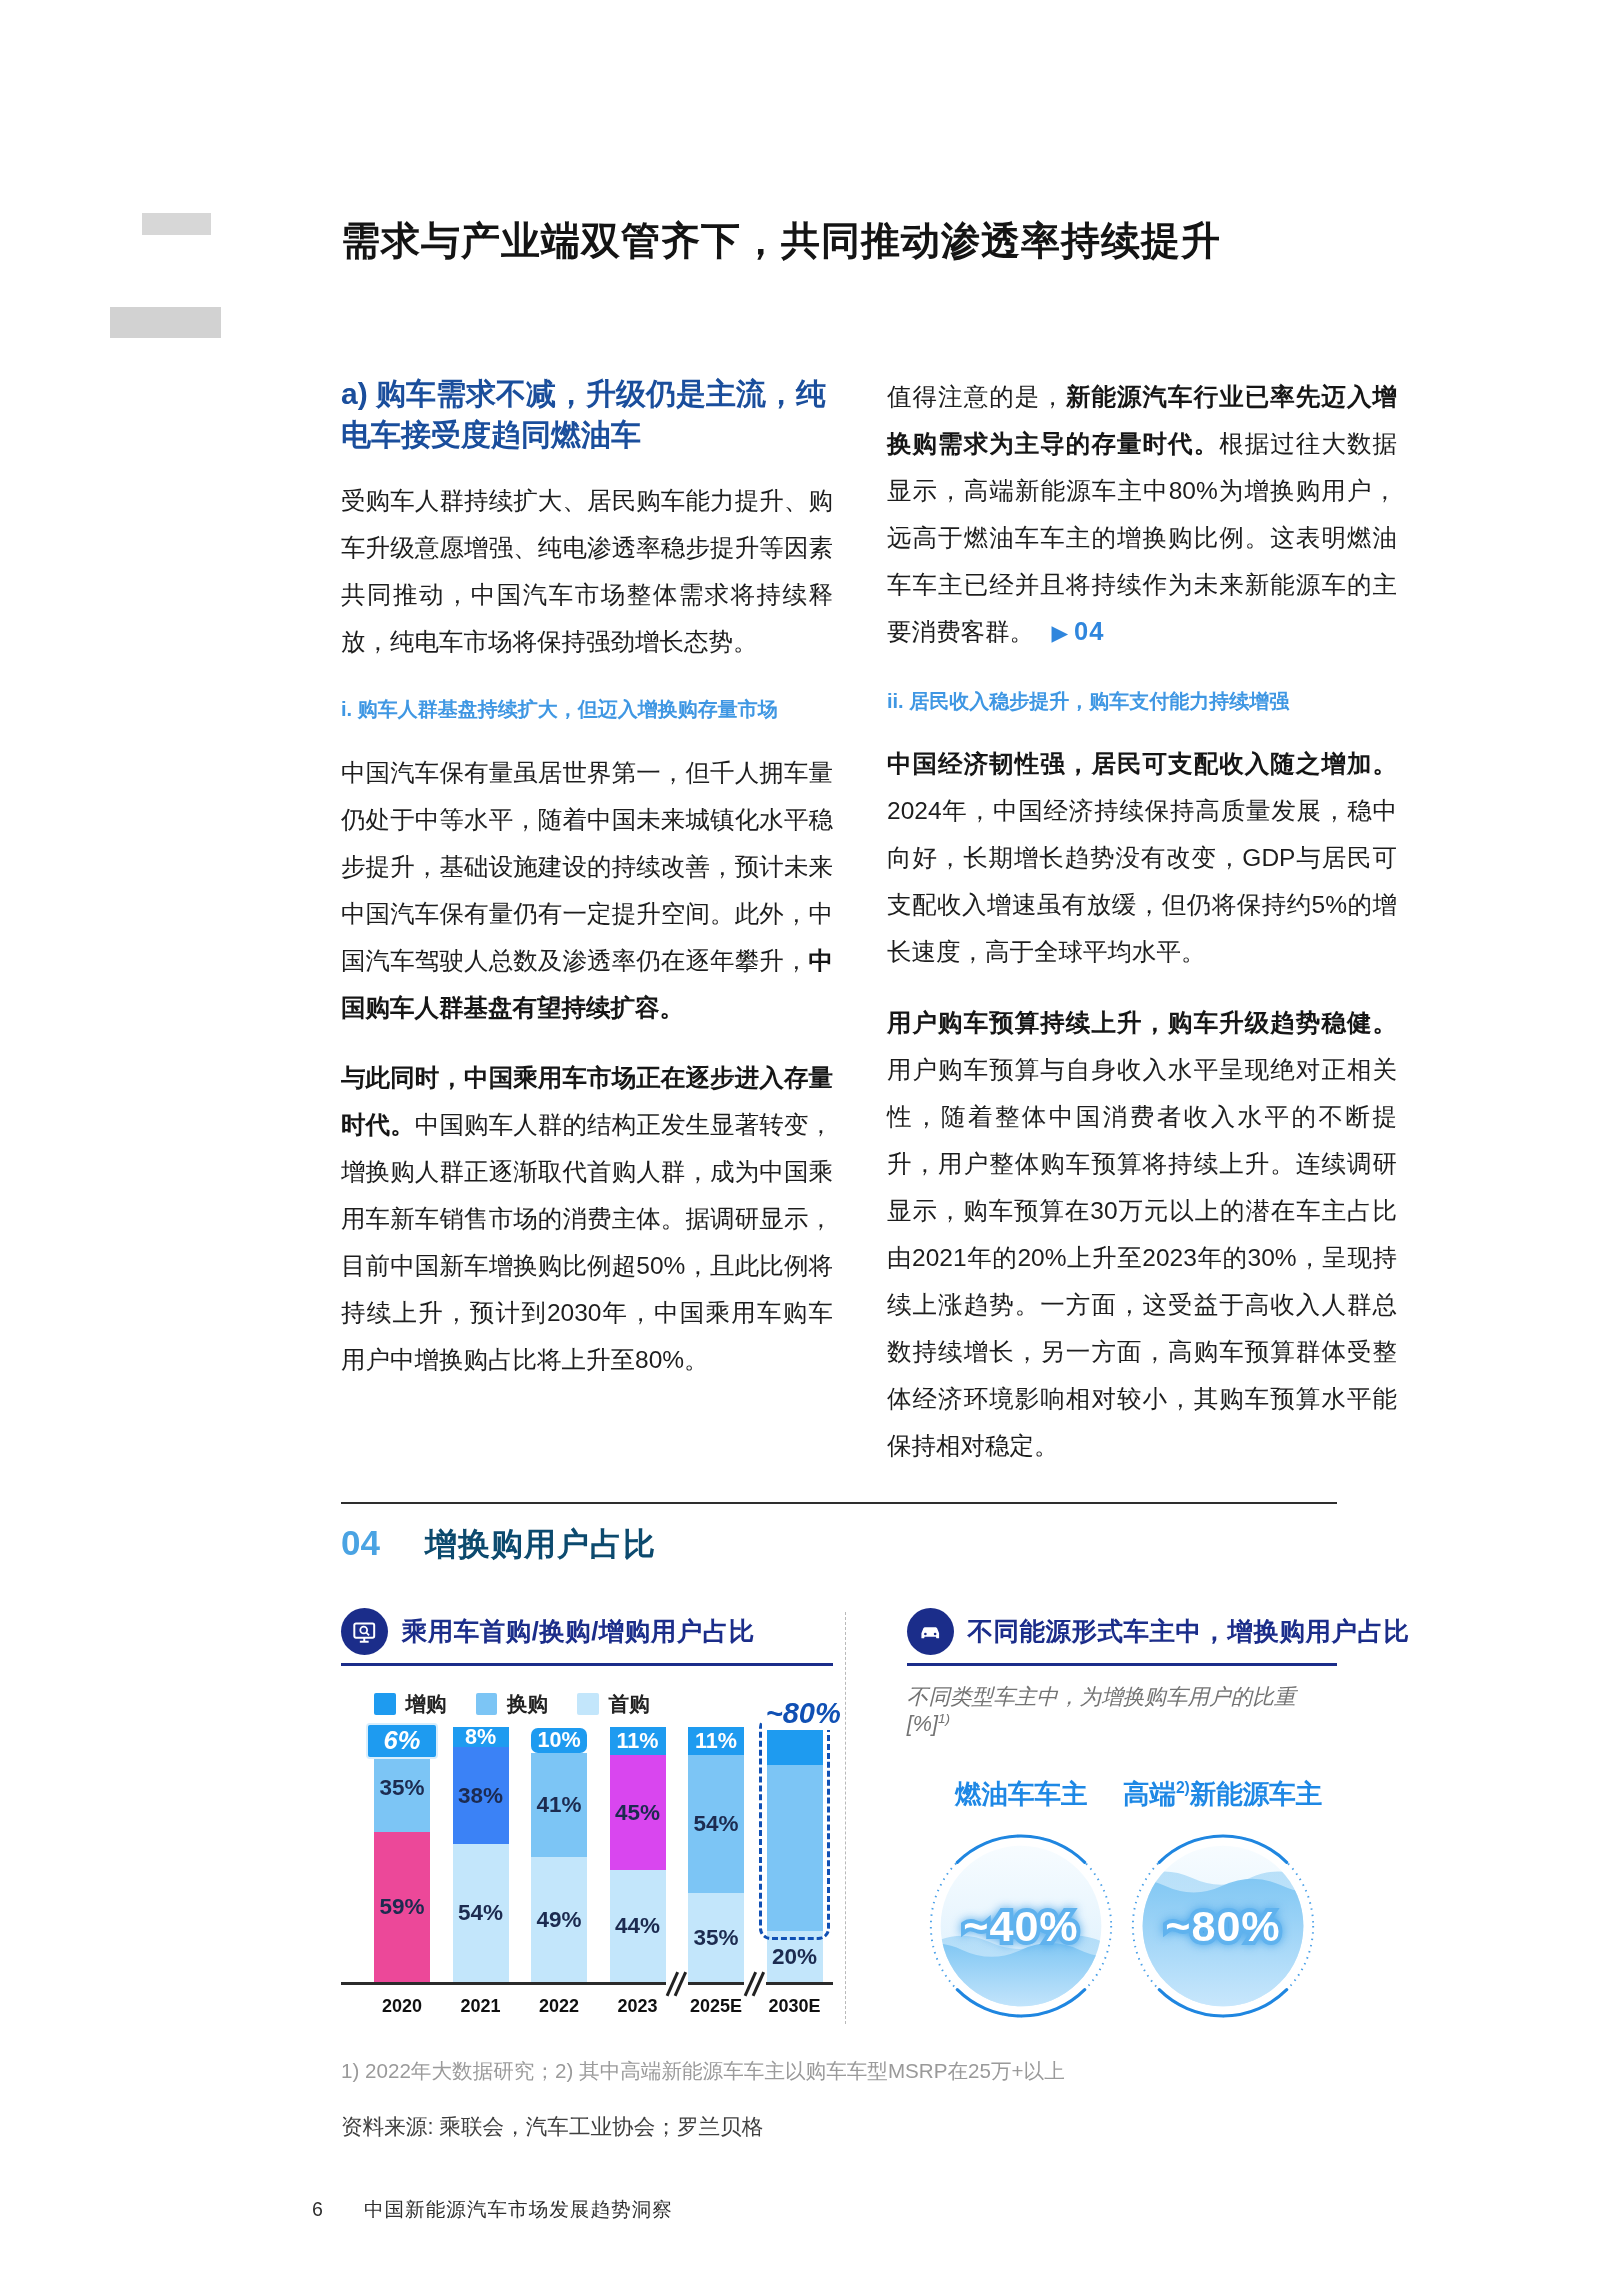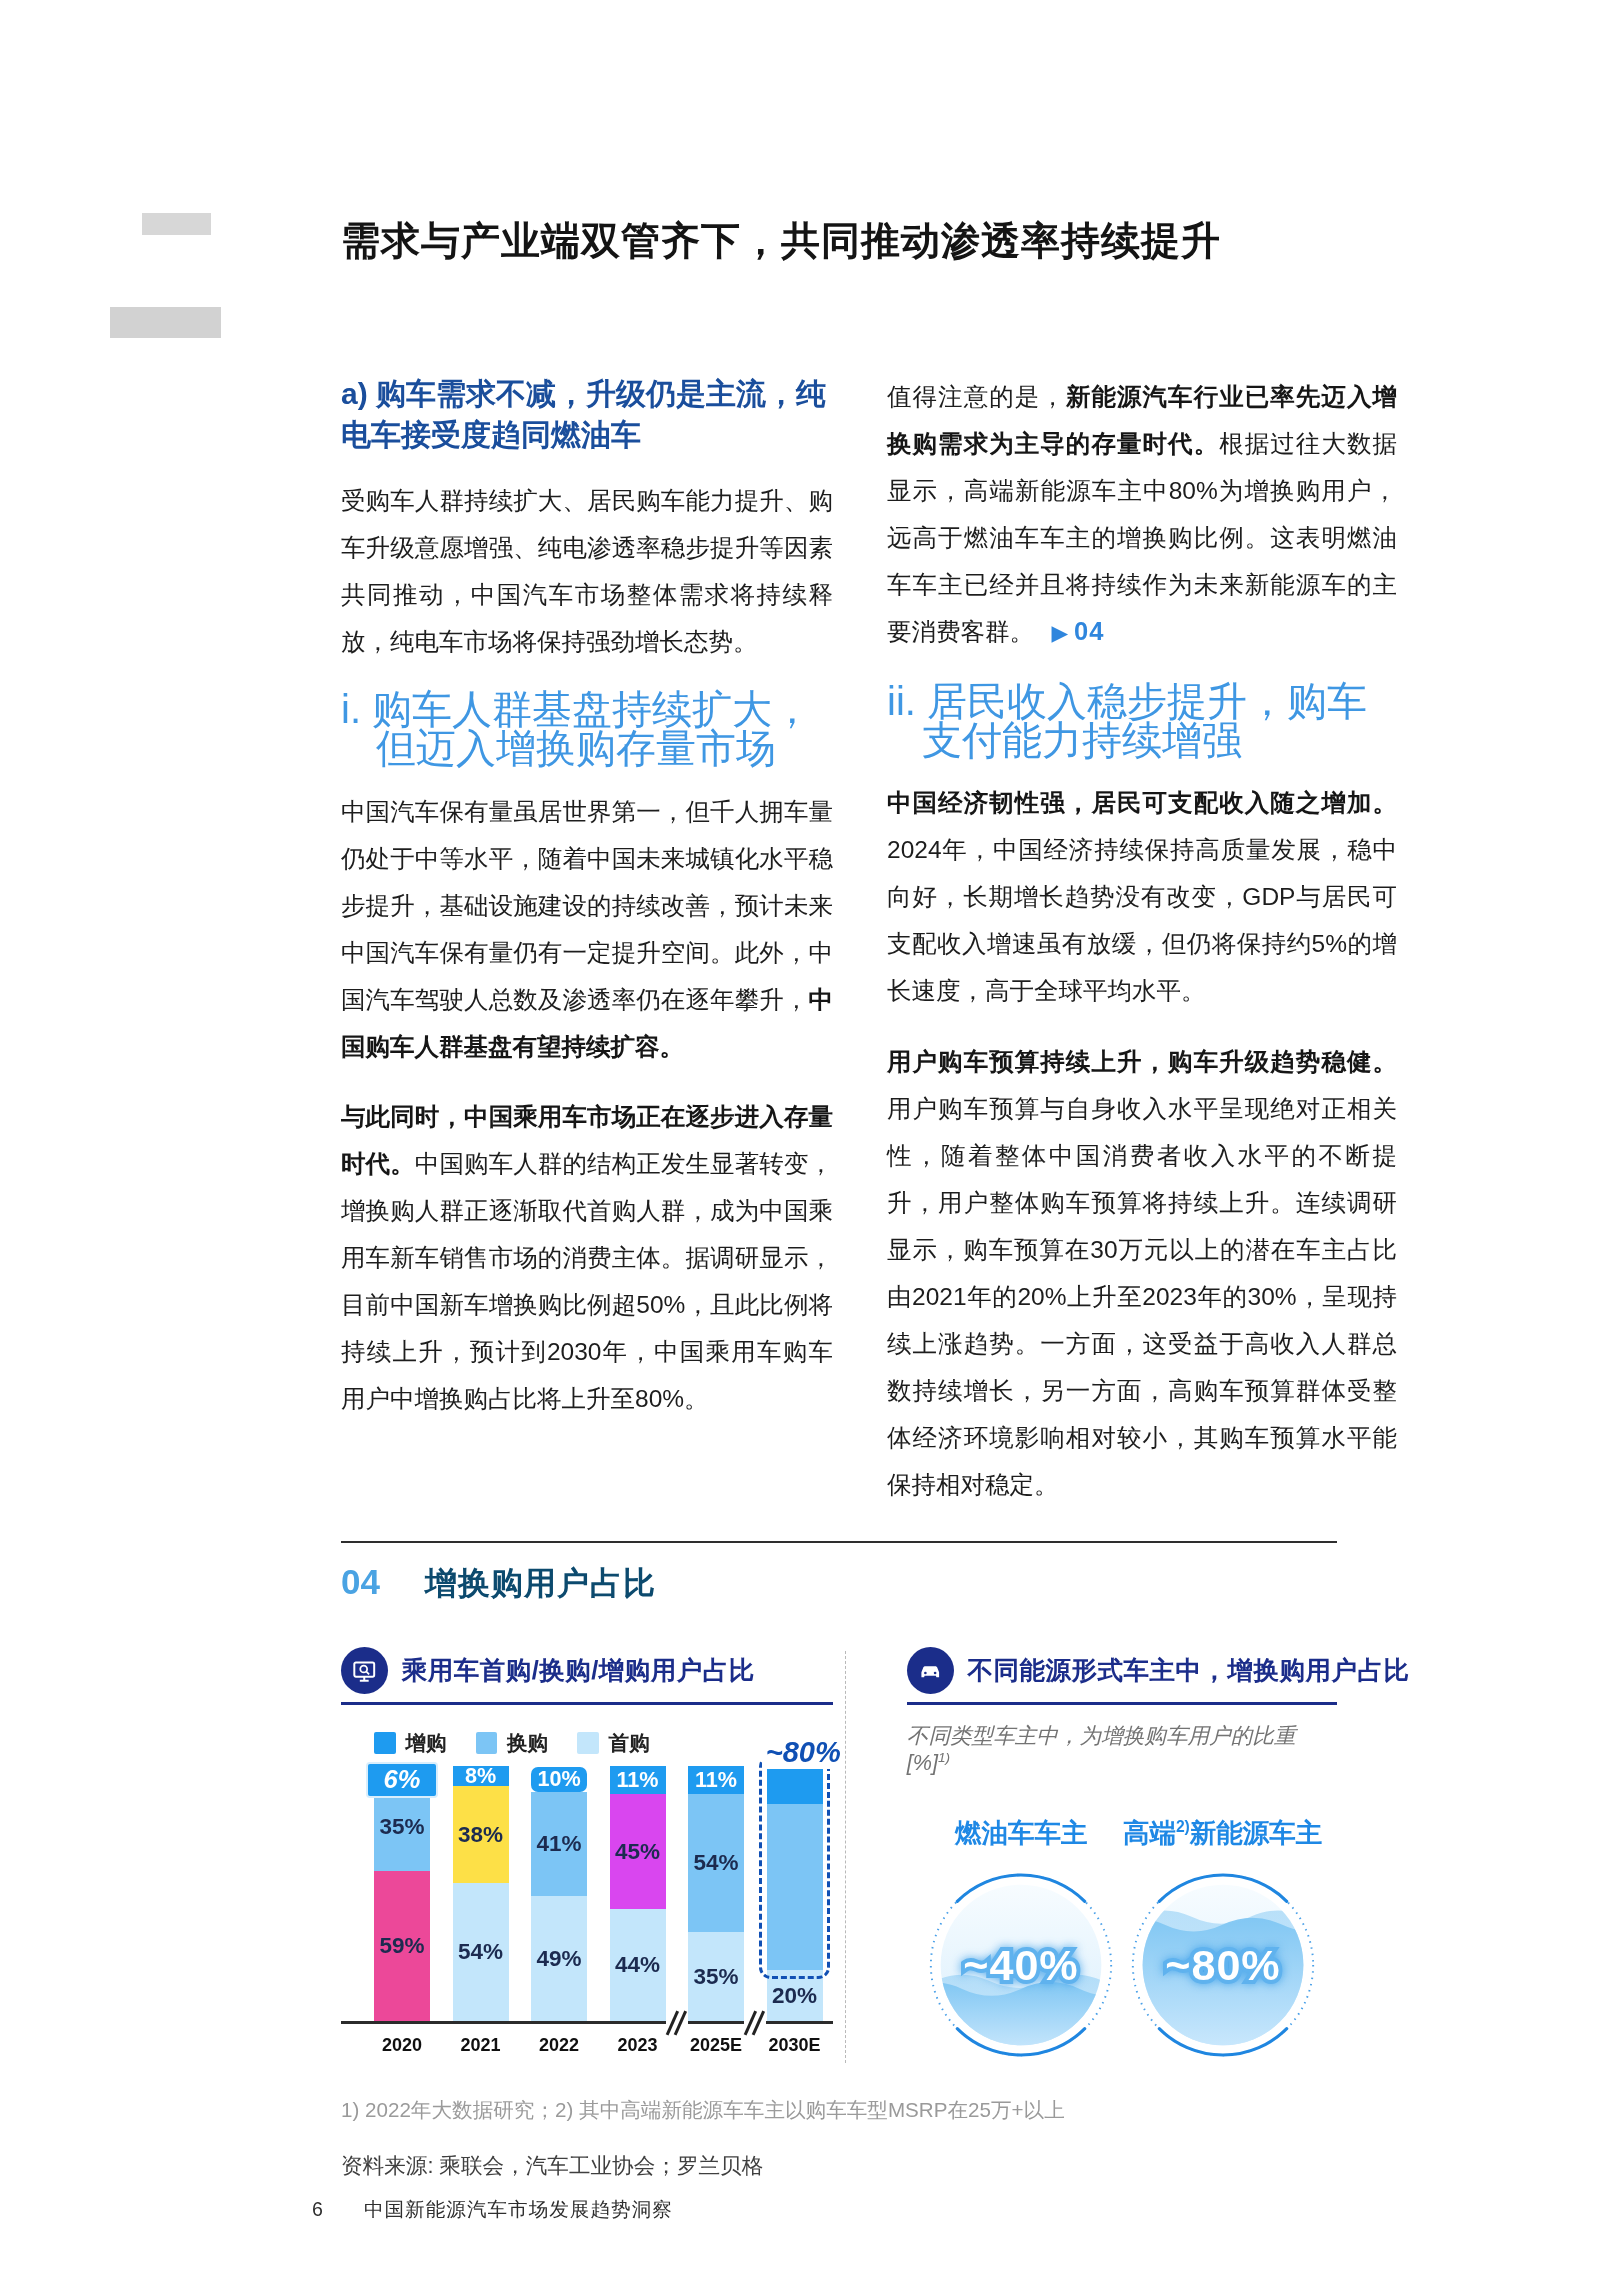--- a/index.html
+++ b/index.html
@@ -7,21 +7,21 @@
         padding:218px 224px 0 341px;background:#fff;overflow:hidden;
         font-family:"Liberation Sans","DejaVu Sans",sans-serif;color:#1d1d1d;}
   .deco{position:absolute;background:#d7d7d7;}
   .deco1{left:142px;top:213px;width:69px;height:21.6px;}
   .deco2{left:110px;top:307px;width:111px;height:31px;background:#d2d2d2;}
   .page-title{margin:0 0 110px;font-size:39px;line-height:45px;font-weight:700;color:#141414;letter-spacing:1px;}
   .cols{display:grid;grid-template-columns:492px 510px;column-gap:54px;}
   .col p{margin:0 0 23.5px;font-size:24.5px;line-height:47px;text-align:justify;color:#1d1d1d;}
   .col p b{font-weight:700;color:#161616;}
   .h-a{margin:0 0 21.6px;font-size:30px;line-height:41px;font-weight:700;color:#1a4e9c;}
-  .h-i{margin:25.5px 0 19.6px;font-size:40px;line-height:39px;font-weight:400;color:#3f97e3;
+  .h-i{margin:25.5px 0 19.6px;font-size:20px;line-height:39px;font-weight:700;color:#3f97e3;
        padding-left:35px;text-indent:-35px;}
   .col .h-i:first-child,.col p:first-child{margin-top:0;}
   .ref{white-space:nowrap;color:#2f86dd;font-weight:700;}
   .ref .tri{font-size:21.6px;margin:0 5.9px 0 17.6px;}
   .ref .refnum{font-size:25.5px;letter-spacing:1px;}
   
   .exhibit{margin-top:9.8px;}
   .xrule{border:none;border-top:2.5px solid #2e2e2e;margin:0;}
   .xhead{margin:19.6px 0 41px;display:flex;align-items:baseline;}
   .xnum{font-size:35px;font-weight:700;color:#4aa3e3;}
@@ -143,21 +143,21 @@
                   <span class="seglab">35%</span>
                 </div>
                 <div class="seg" style="height: 15.3px; background: rgb(30, 155, 240);">
                   <span class="badgelab">6%</span>
                 </div>
               </div>
               <div class="bar">
                 <div class="seg" style="height: 138px; background: rgb(195, 230, 251);">
                   <span class="seglab">54%</span>
                 </div>
-                <div class="seg" style="height: 97px; background: #fde047;">
+                <div class="seg" style="height: 97px; background: #3b82f6;">
                   <span class="seglab">38%</span>
                 </div>
                 <div class="seg" style="height: 20.4px; background: rgb(30, 155, 240);">
                   <span class="seglab white">8%</span>
                 </div>
               </div>
               <div class="bar">
                 <div class="seg" style="height: 125px; background: rgb(195, 230, 251);">
                   <span class="seglab">49%</span>
                 </div>

